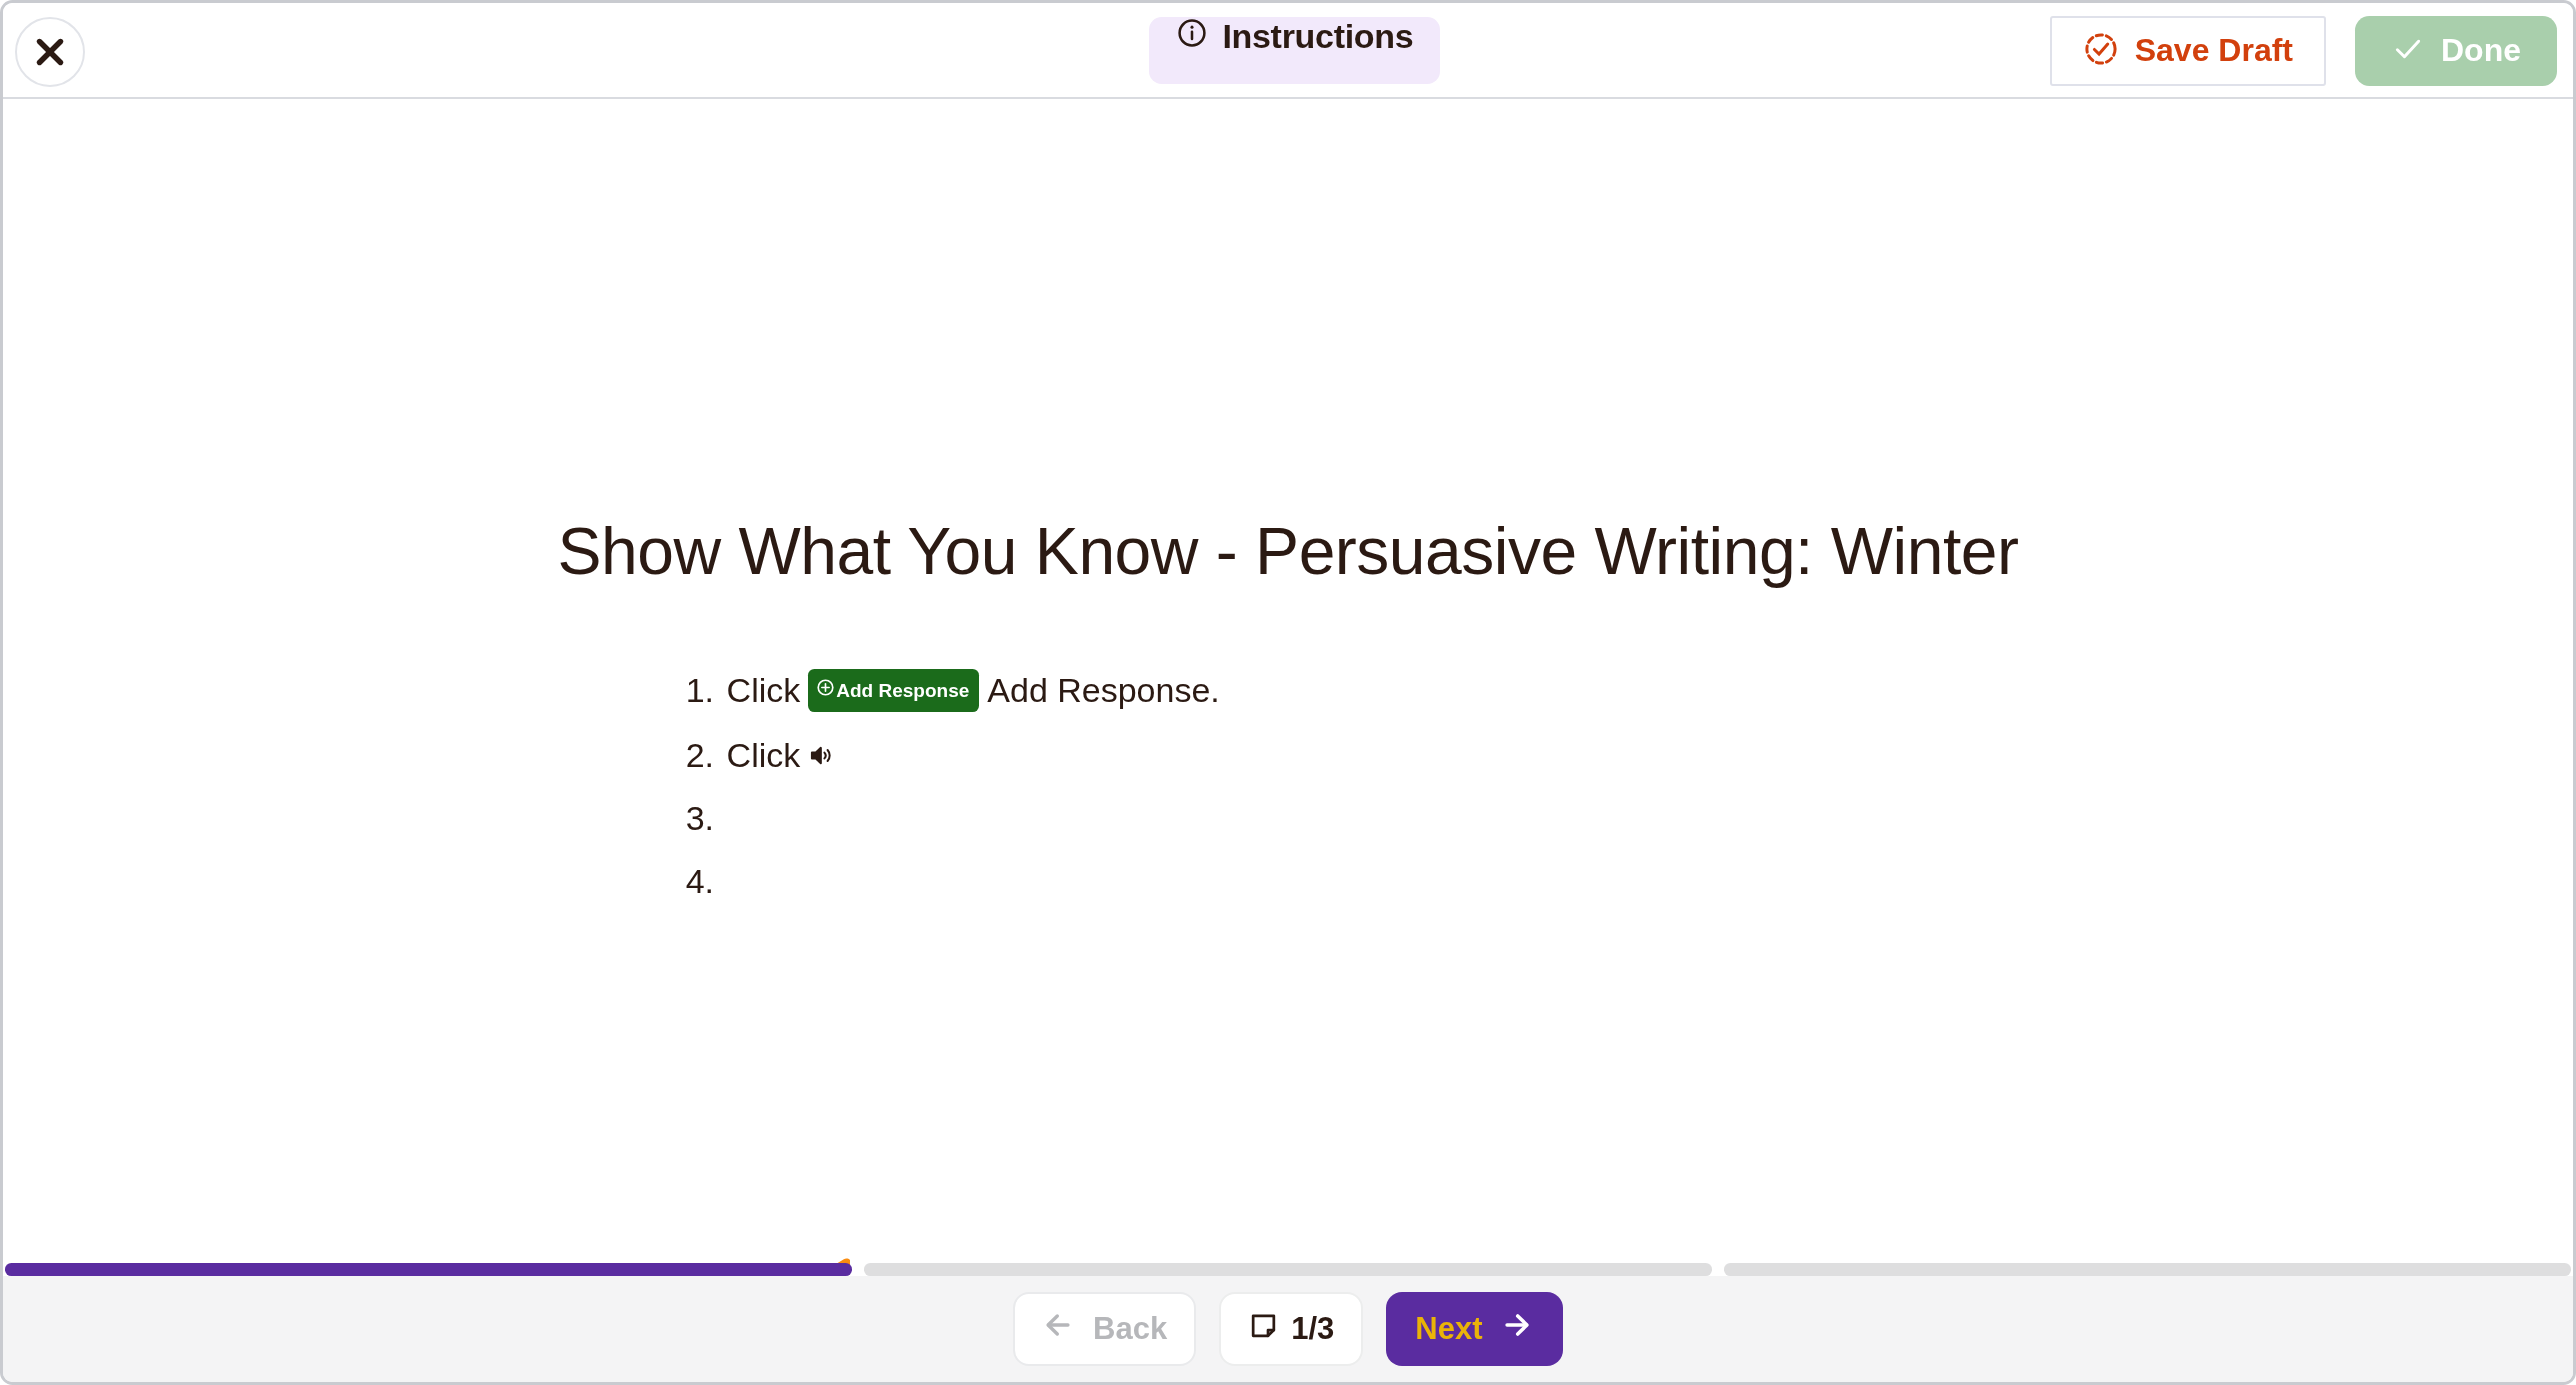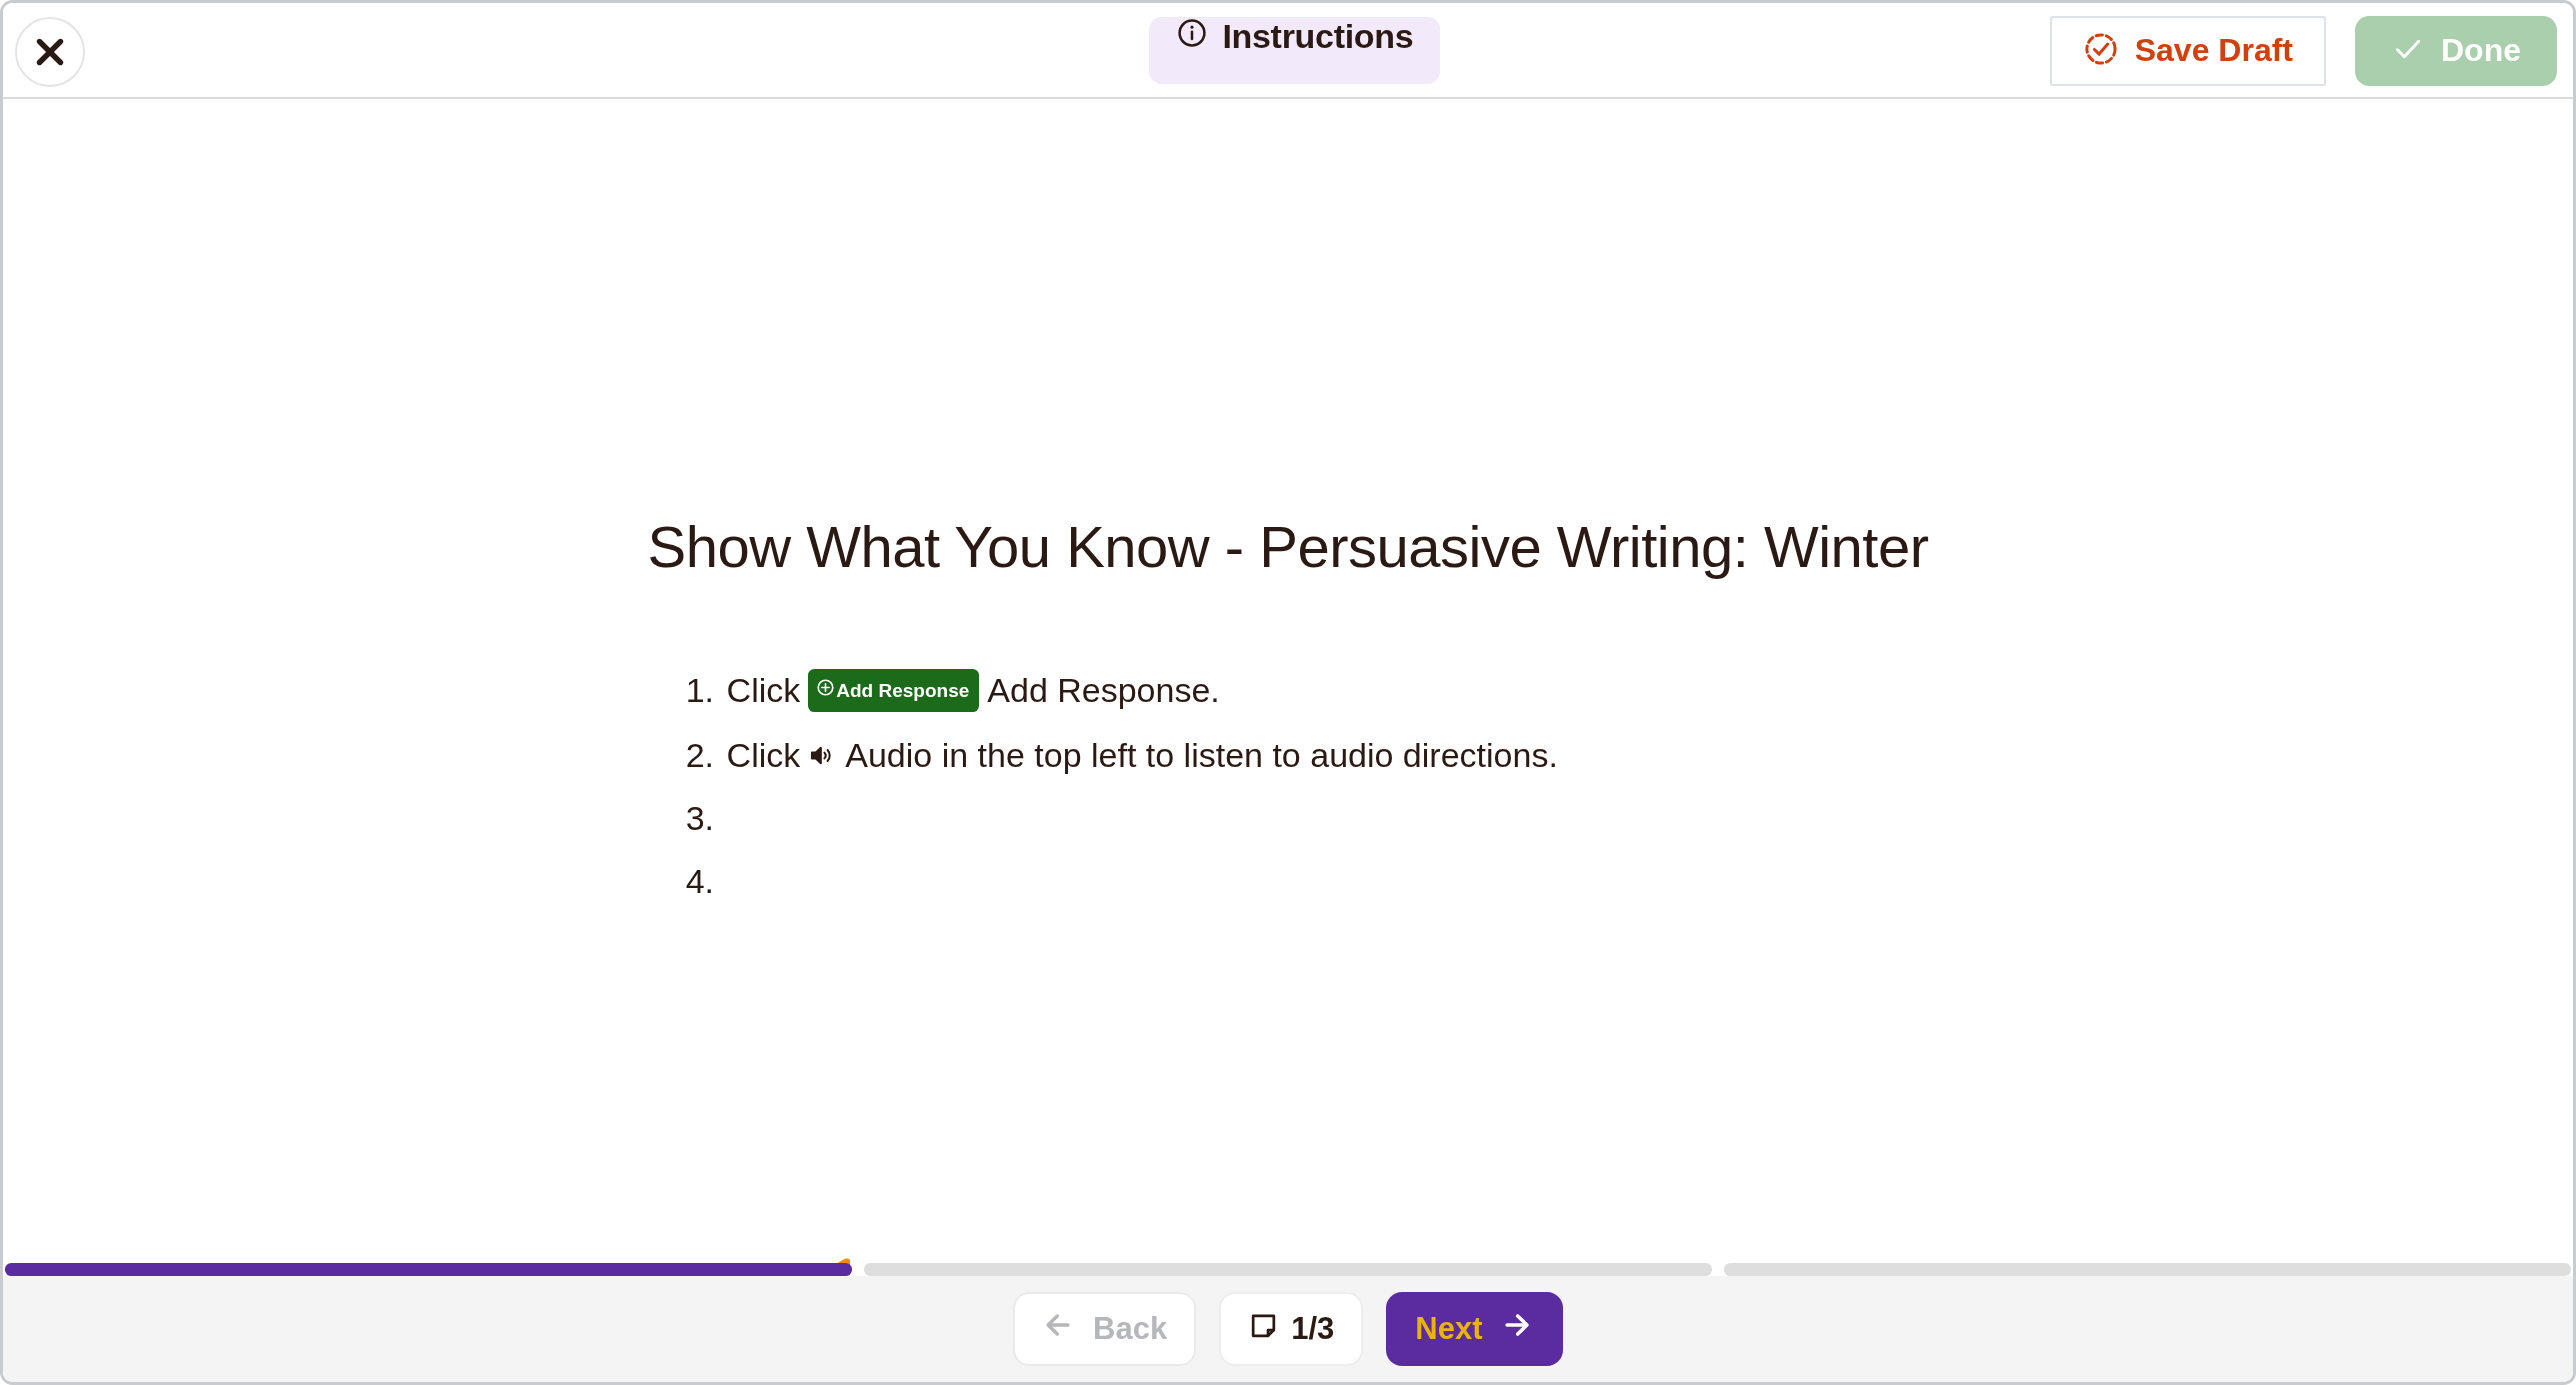--- a/index.html
+++ b/index.html
@@ -120,21 +120,21 @@
     height: 1175px;
     background: #ffffff;
   }
 
   .slide-title {
     position: absolute;
     top: 414px;
     left: 0;
     width: 100%;
     text-align: center;
-    font-size: 58px;
+    font-size: 66px;
     font-weight: 400;
     color: #2b1a13;
     letter-spacing: -0.5px;
   }
 
   .steps {
     position: absolute;
     top: 558px;
     left: 671px;
     width: 1351px;
@@ -323,21 +323,20 @@
         <span class="step-num">2.</span>
         <span class="step-text">
           <span>Click</span>
           <span class="audio-icon-inline">
             <svg width="27" height="27" viewBox="0 0 24 24" fill="none" stroke="#2b1a13" stroke-width="1.8" stroke-linecap="round" stroke-linejoin="round">
               <polygon points="3.5,9.3 7,9.3 11.4,5.2 11.4,18.8 7,14.7 3.5,14.7" fill="#2b1a13"></polygon>
               <path d="M14.6 9.4a3.9 3.9 0 0 1 0 5.2"></path>
               <path d="M17.4 7.1a7.4 7.4 0 0 1 0 9.8"></path>
             </svg>
           </span>
-          <span>Audio in the top left to listen to audio directions.</span>
         </span>
       </div>
 
       <div class="step-row">
         <span class="step-num">3.</span>
       </div>
 
       <div class="step-row">
         <span class="step-num">4.</span>
       </div>

